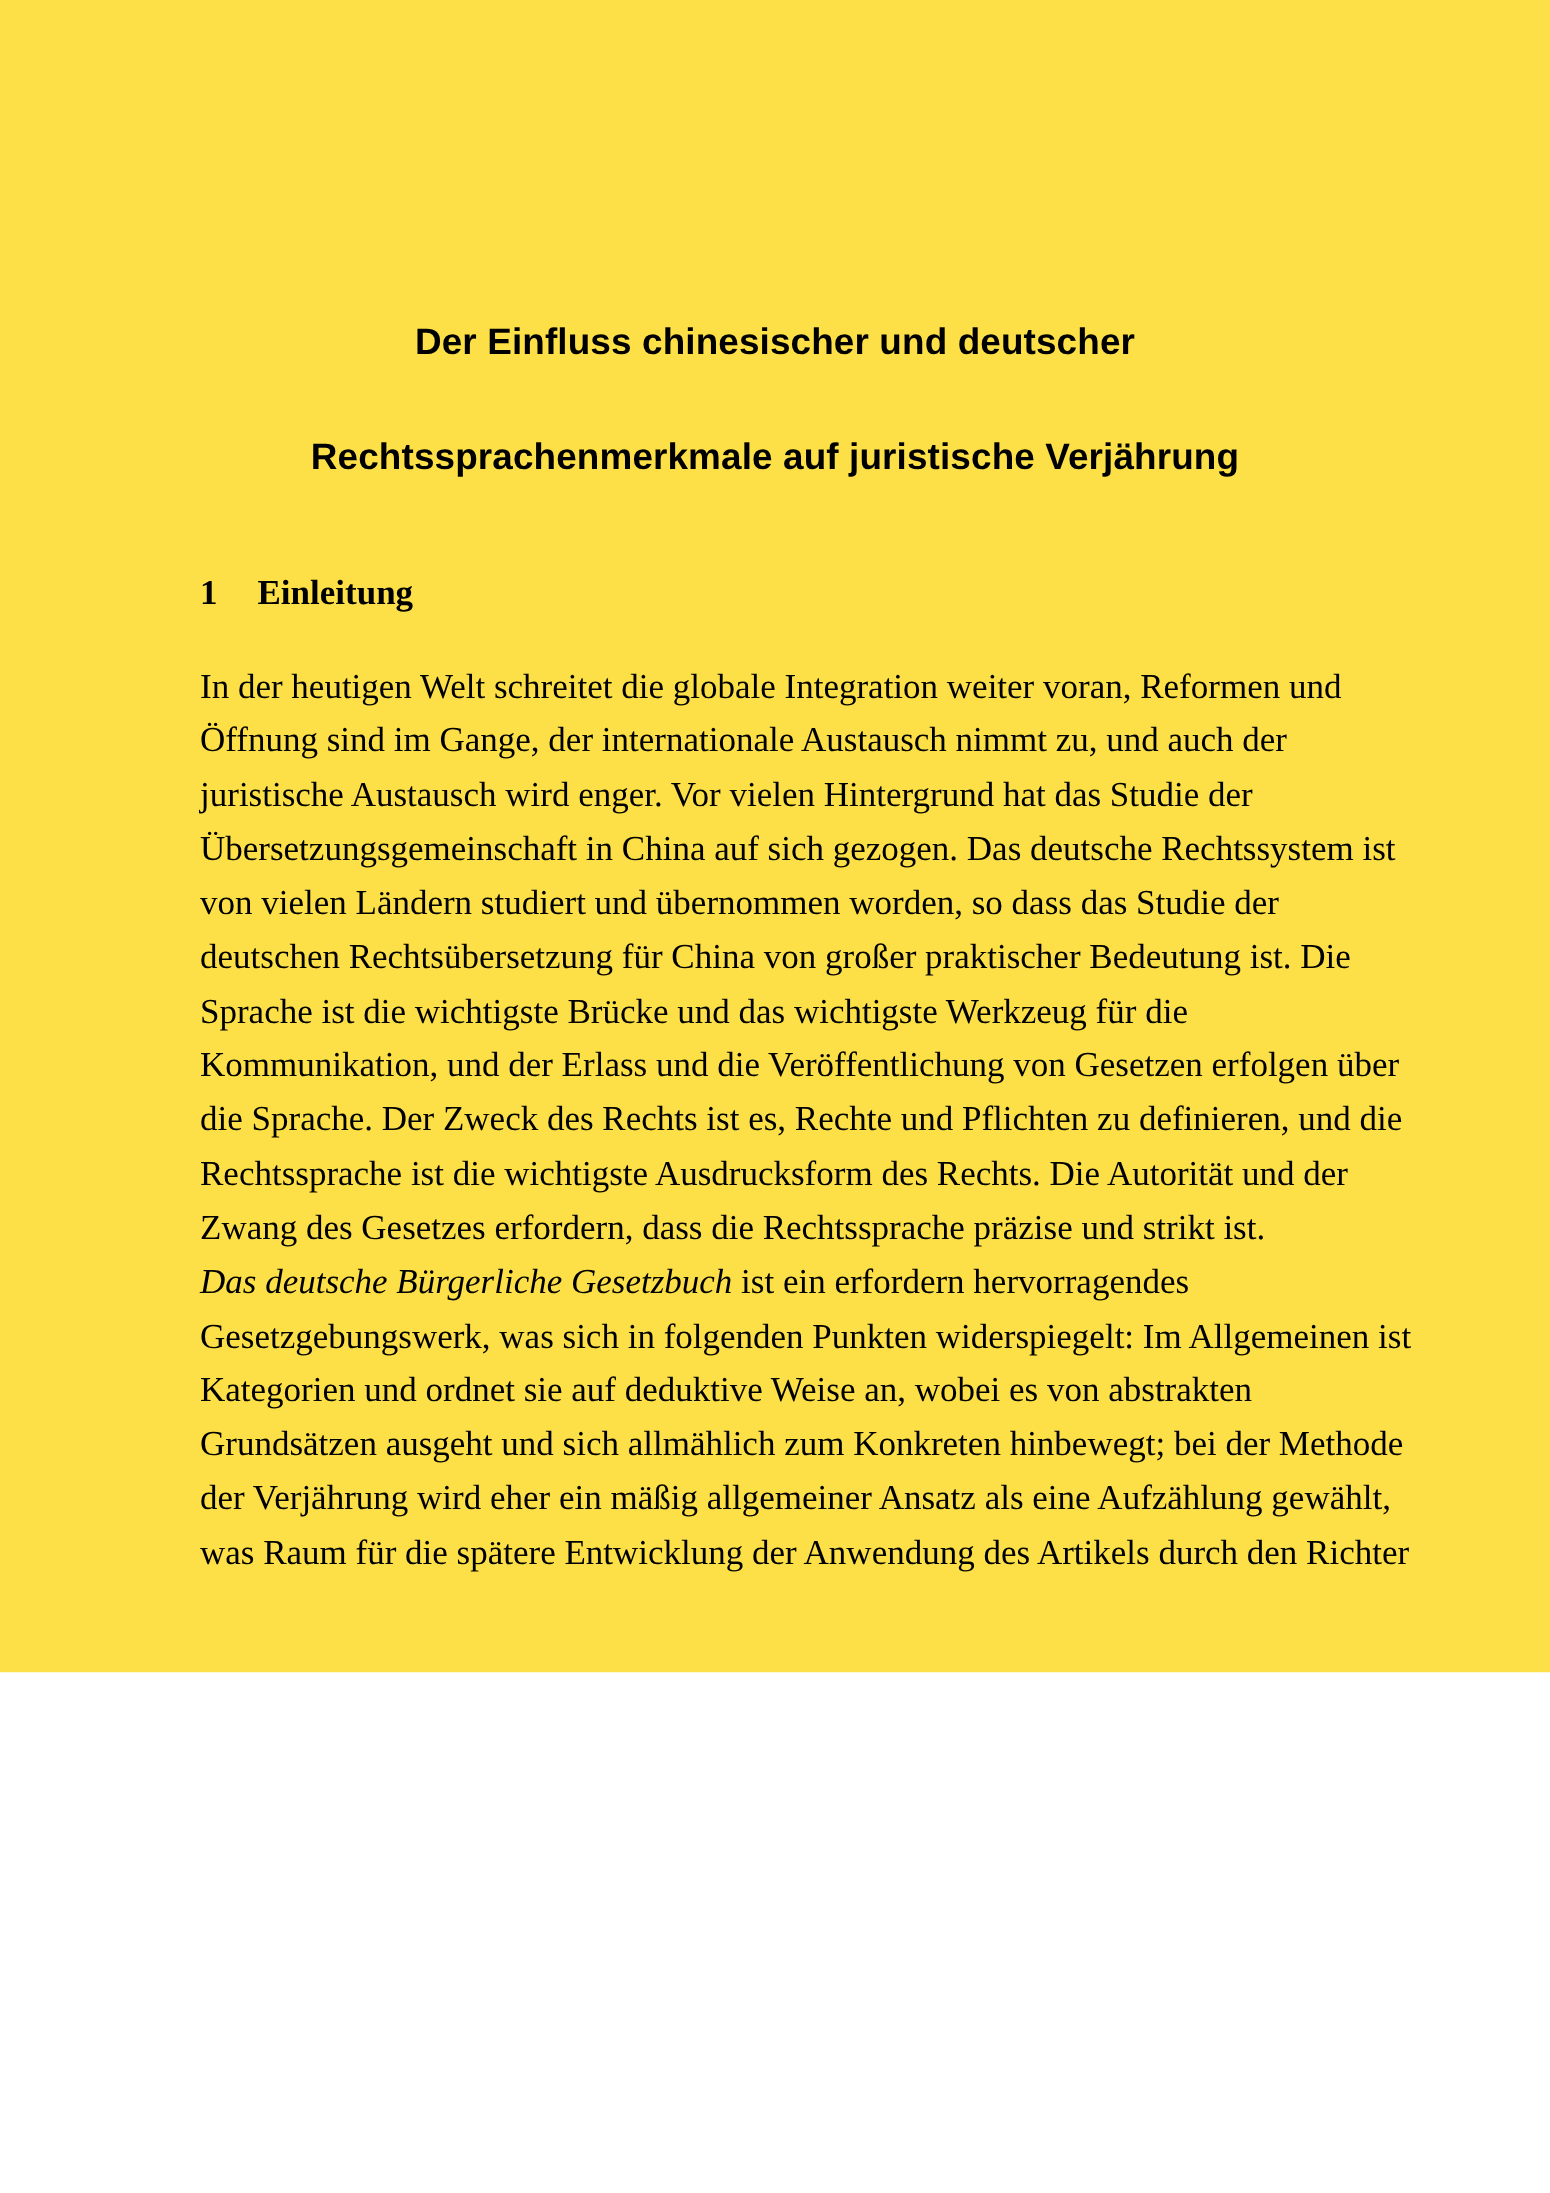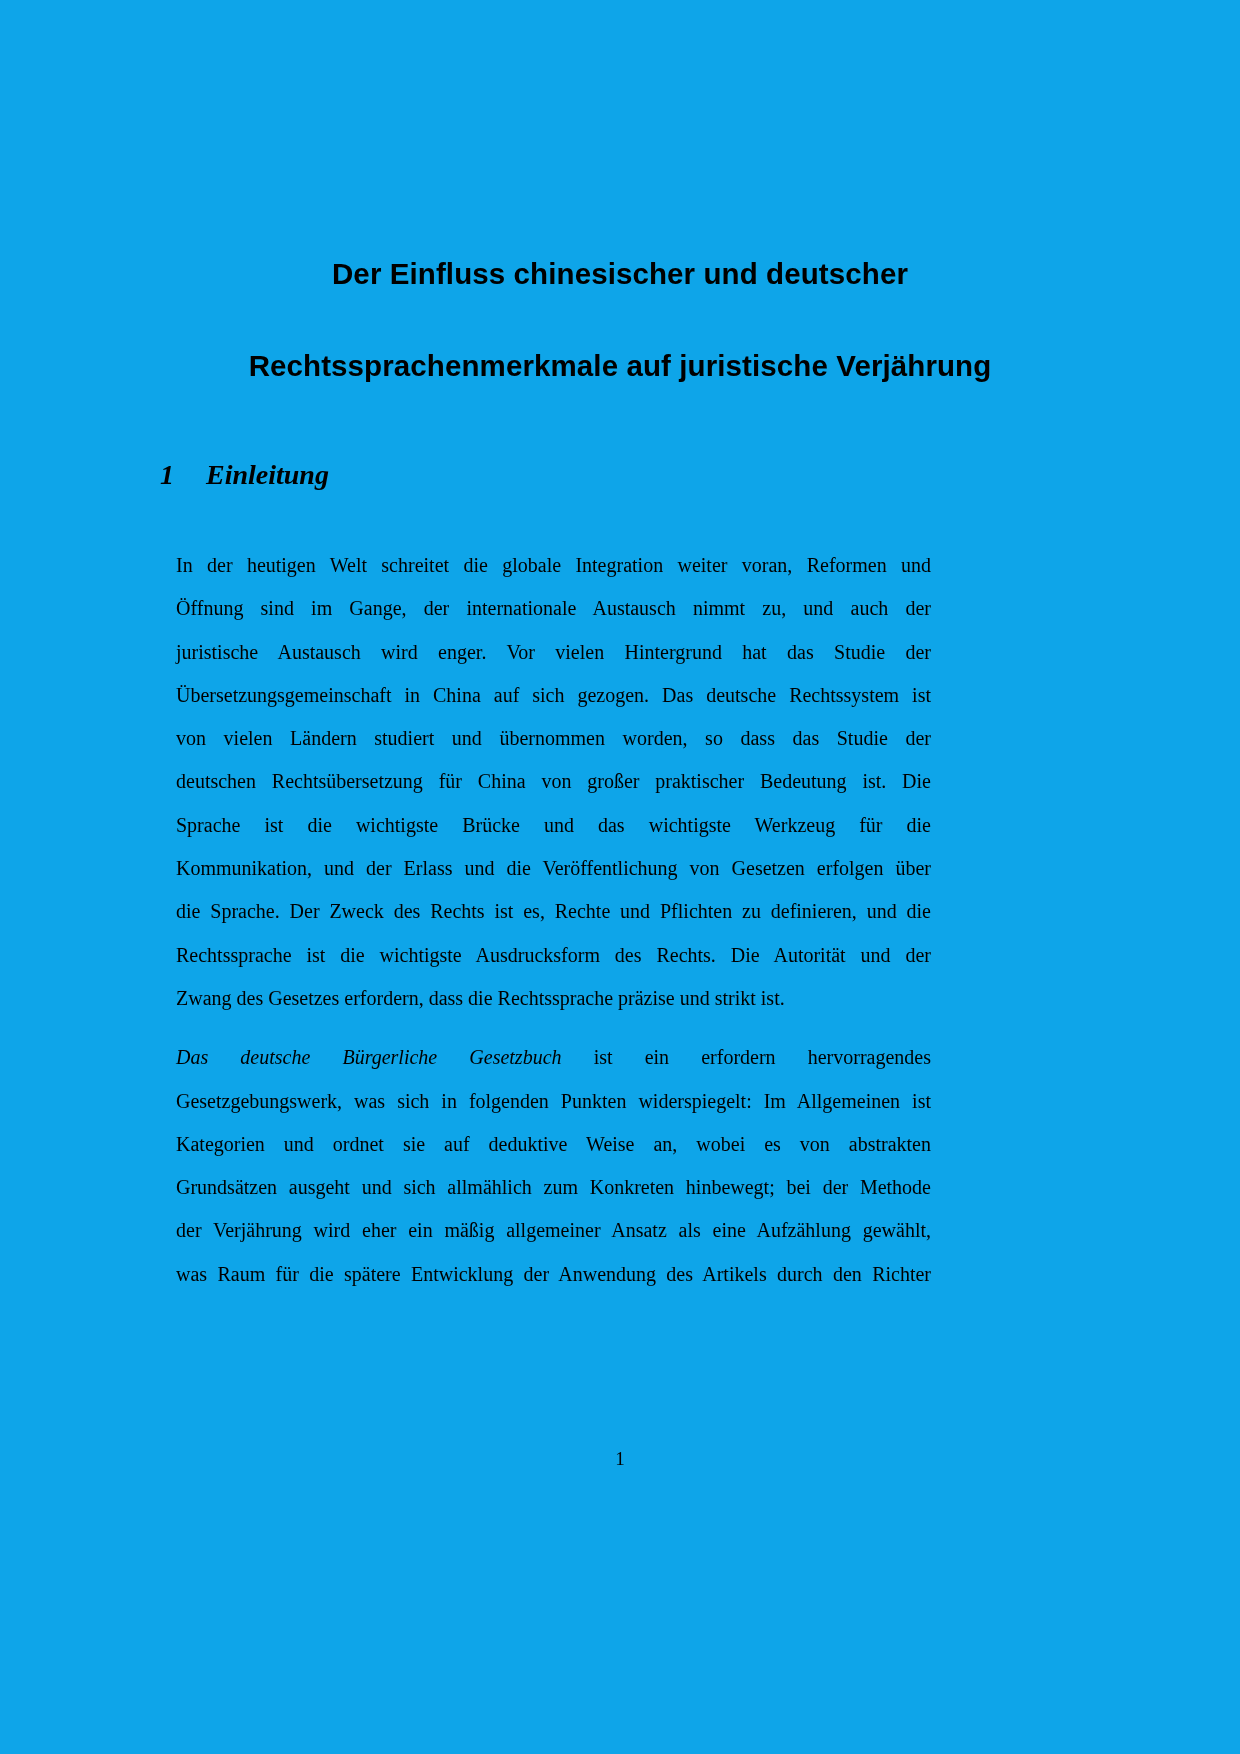--- a/index.html
+++ b/index.html
@@ -4,22 +4,22 @@
 <style>
   html, body {
     margin: 0;
     padding: 0;
     background: #ffffff;
   }
 
   .page {
     position: relative;
     width: 1240px;
-    height: 1754px;
-    background: #0ea5e9;
+    height: 1338px;
+    background: #fde047;
     margin: 0 auto;
     overflow: hidden;
     box-sizing: border-box;
   }
 
   
   .title-block {
     position: absolute;
     left: 160px;
     top: 228px;
@@ -42,44 +42,43 @@
     position: absolute;
     left: 160px;
     top: 455px;
     width: 790px;
     font-family: "Liberation Serif", serif;
     font-weight: bold;
     font-size: 28px;
     color: #000000;
     line-height: 40px;
     white-space: nowrap;
-    font-style: italic;
   }
 
   .section-heading .sec-num {
     display: inline-block;
     width: 46px;
   }
 
   
   .body-area {
     position: absolute;
     left: 160px;
     top: 528px;
     width: 787px;
   }
 
   .para {
     font-family: "Liberation Serif", serif;
-    font-size: 20px;
+    font-size: 28px;
     color: #000000;
     line-height: 43.3px;
     text-align: justify;
     text-justify: inter-word;
-    margin: 16px;
+    margin: 0;
     hyphens: none;
   }
 
   
   .line {
     display: block;
     text-align: justify;
     text-align-last: justify;
     white-space: nowrap;
   }

